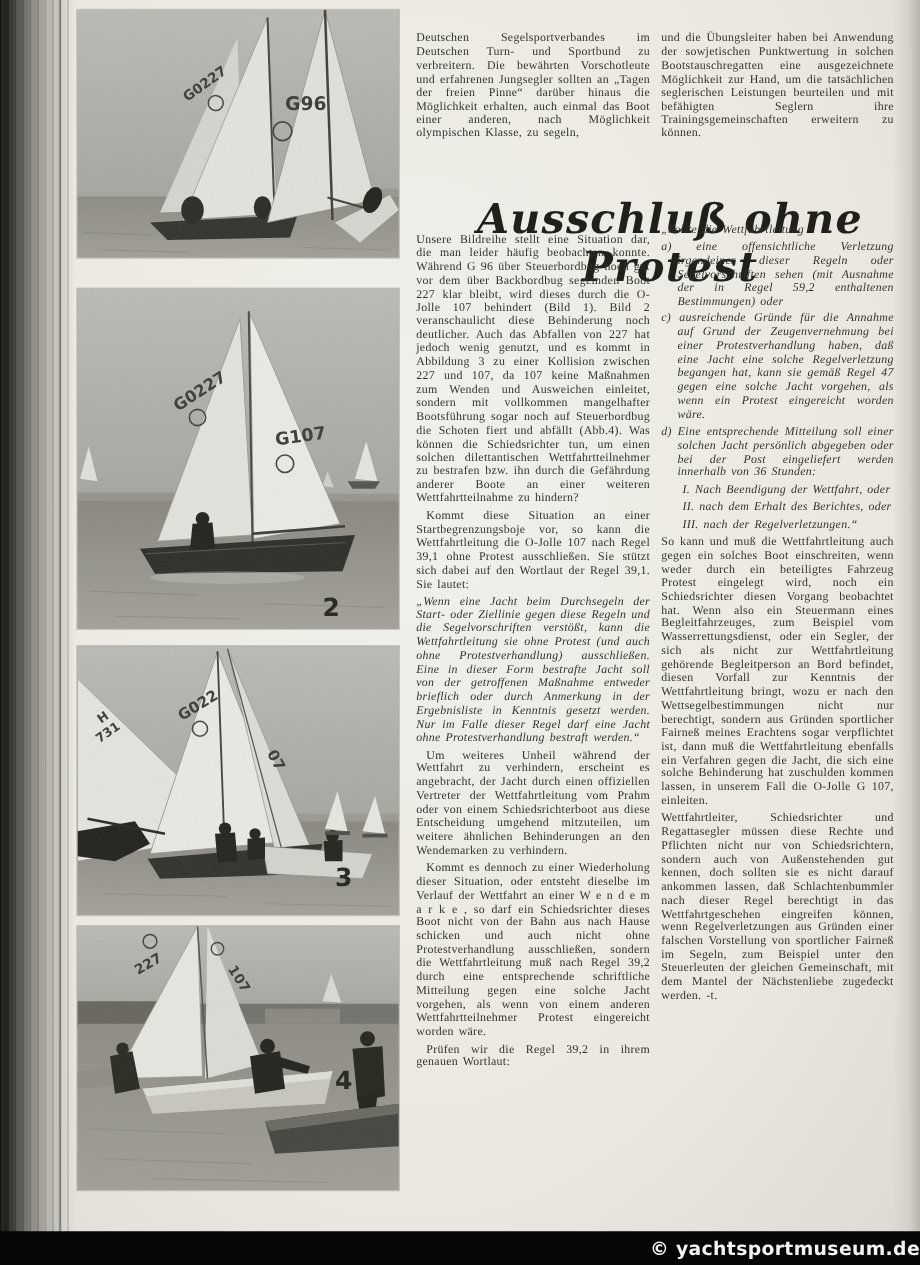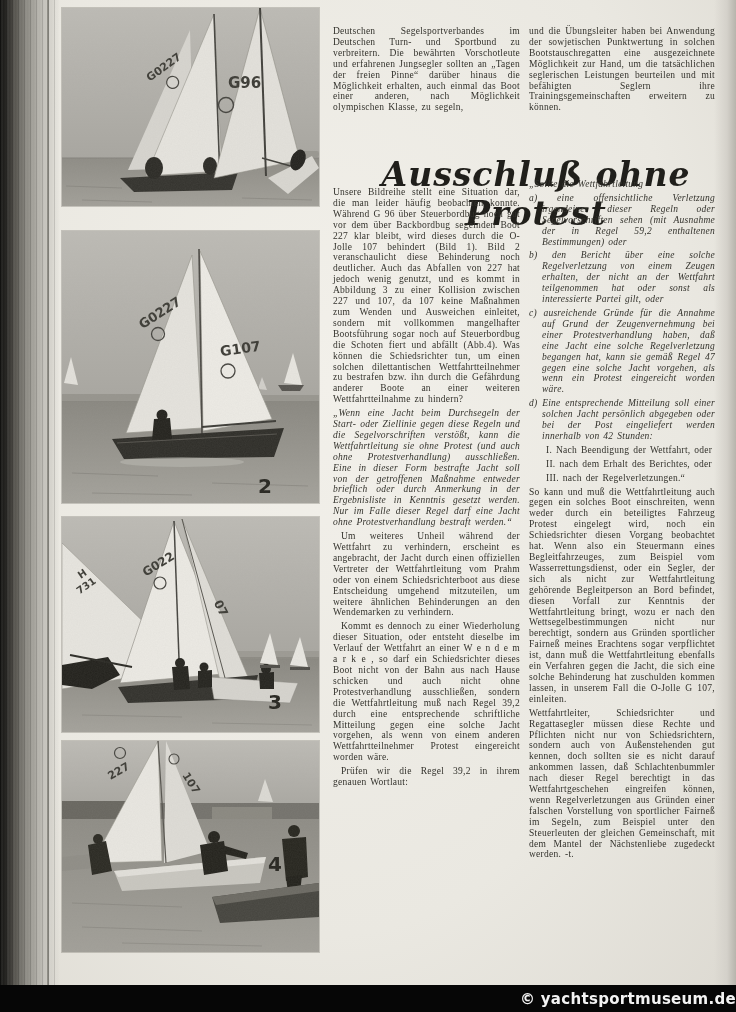--- a/index.html
+++ b/index.html
@@ -23,21 +23,21 @@
   .photo svg{display:block;width:100%;height:100%;}
   .snum{font-family:"DejaVu Sans",sans-serif;font-weight:700;fill:#3c3b35;}
   .plabel{font-family:"DejaVu Sans",sans-serif;font-weight:700;fill:#26251f;font-size:20px;}
   
   .col{position:absolute;width:187px;font-size:9.5px;line-height:10.9px;
     text-align:justify;letter-spacing:.25px;word-spacing:1.3px;color:#33322c;}
   .col p{margin:0 0 3px 0;}
   .col p.ind{text-indent:8px;}
   .quote{font-style:italic;}
   .item{font-style:italic;padding-left:13px;text-indent:-13px;}
-  .sub{padding-left:32px;text-indent:-15px;margin-bottom:1px;}
+  .sub{font-style:italic;padding-left:32px;text-indent:-15px;margin-bottom:1px;}
   .intro-left{left:333px;top:26px;}
   .intro-right{left:529px;top:26px;width:186px;}
   .headline{position:absolute;left:333px;top:143px;width:382px;margin:12px;text-align:center;
     font-family:"DejaVu Serif",serif;font-style:italic;font-weight:700;font-size:33px;
     letter-spacing:1px;color:#201f1b;}
   .mid{left:333px;top:187px;}
   .rightcol{left:529px;top:179px;width:186px;}
   
   .watermark-bar{position:absolute;left:0;bottom:0;width:736px;height:27px;background:#060606;
     display:flex;align-items:center;justify-content:flex-end;box-sizing:border-box;}
@@ -252,32 +252,32 @@
     <p>Deutschen Segelsportverbandes im Deutschen Turn- und Sportbund zu verbreitern. Die bewährten Vorschotleute und erfahrenen Jungsegler sollten an „Tagen der freien Pinne“ darüber hinaus die Möglichkeit erhalten, auch einmal das Boot einer anderen, nach Möglichkeit olympischen Klasse, zu segeln,</p>
   </div>
   <div class="col intro-right">
     <p>und die Übungsleiter haben bei Anwendung der sowjetischen Punktwertung in solchen Bootstauschregatten eine ausgezeichnete Möglichkeit zur Hand, um die tatsächlichen seglerischen Leistungen beurteilen und mit befähigten Seglern ihre Trainingsgemeinschaften erweitern zu können.</p>
   </div>
 
   <h1 class="headline">Ausschluß ohne Protest</h1>
 
   <div class="col mid">
     <p>Unsere Bildreihe stellt eine Situation dar, die man leider häufig beobachten konnte. Während G 96 über Steuerbordbug noch gut vor dem über Backbordbug segelnden Boot 227 klar bleibt, wird dieses durch die O-Jolle 107 behindert (Bild 1). Bild 2 veranschaulicht diese Behinderung noch deutlicher. Auch das Abfallen von 227 hat jedoch wenig genutzt, und es kommt in Abbildung 3 zu einer Kollision zwischen 227 und 107, da 107 keine Maßnahmen zum Wenden und Ausweichen einleitet, sondern mit vollkommen mangelhafter Bootsführung sogar noch auf Steuerbordbug die Schoten fiert und abfällt (Abb.4). Was können die Schiedsrichter tun, um einen solchen dilettantischen Wettfahrtteilnehmer zu bestrafen bzw. ihn durch die Gefährdung anderer Boote an einer weiteren Wettfahrtteilnahme zu hindern?</p>
+    <p class="ind">Kommt diese Situation an einer Startbegrenzungsboje vor, so kann die Wettfahrtleitung die O-Jolle 107 nach Regel 39,1 ohne Protest ausschließen. Sie stützt sich dabei auf den Wortlaut der Regel 39,1. Sie lautet:</p>
     <p class="quote">„Wenn eine Jacht beim Durchsegeln der Start- oder Ziellinie gegen diese Regeln und die Segelvorschriften verstößt, kann die Wettfahrtleitung sie ohne Protest (und auch ohne Protestverhandlung) ausschließen. Eine in dieser Form bestrafte Jacht soll von der getroffenen Maßnahme entweder brieflich oder durch Anmerkung in der Ergebnisliste in Kenntnis gesetzt werden. Nur im Falle dieser Regel darf eine Jacht ohne Protestverhandlung bestraft werden.“</p>
     <p class="ind">Um weiteres Unheil während der Wettfahrt zu verhindern, erscheint es angebracht, der Jacht durch einen offiziellen Vertreter der Wettfahrtleitung vom Prahm oder von einem Schiedsrichterboot aus diese Entscheidung umgehend mitzuteilen, um weitere ähnlichen Behinderungen an den Wendemarken zu verhindern.</p>
     <p class="ind">Kommt es dennoch zu einer Wiederholung dieser Situation, oder entsteht dieselbe im Verlauf der Wettfahrt an einer W e n d e m a r k e , so darf ein Schiedsrichter dieses Boot nicht von der Bahn aus nach Hause schicken und auch nicht ohne Protestverhandlung ausschließen, sondern die Wettfahrtleitung muß nach Regel 39,2 durch eine entsprechende schriftliche Mitteilung gegen eine solche Jacht vorgehen, als wenn von einem anderen Wettfahrtteilnehmer Protest eingereicht worden wäre.</p>
     <p class="ind">Prüfen wir die Regel 39,2 in ihrem genauen Wortlaut:</p>
   </div>
 
   <div class="col rightcol">
     <p class="quote">„Sollte die Wettfahrtleitung</p>
     <p class="item">a) eine offensichtliche Verletzung irgendeiner dieser Regeln oder Segelvorschriften sehen (mit Ausnahme der in Regel 59,2 enthaltenen Bestimmungen) oder</p>
-    <p class="item">b) den Bericht über eine solche Regelverletzung von einem Zeugen erhalten, der nicht an der Wettfahrt teilgenommen hat oder sonst als interessierte Partei gilt, oder</p>
     <p class="item">c) ausreichende Gründe für die Annahme auf Grund der Zeugenvernehmung bei einer Protestverhandlung haben, daß eine Jacht eine solche Regelverletzung begangen hat, kann sie gemäß Regel 47 gegen eine solche Jacht vorgehen, als wenn ein Protest eingereicht worden wäre.</p>
-    <p class="item">d) Eine entsprechende Mitteilung soll einer solchen Jacht persönlich abgegeben oder bei der Post eingeliefert werden innerhalb von 42 Stunden:</p>
+    <p class="item">d) Eine entsprechende Mitteilung soll einer solchen Jacht persönlich abgegeben oder bei der Post eingeliefert werden innerhalb von 36 Stunden:</p>
     <p class="sub">I. Nach Beendigung der Wettfahrt, oder</p>
     <p class="sub">II. nach dem Erhalt des Berichtes, oder</p>
     <p class="sub">III. nach der Regelverletzungen.“</p>
     <p>So kann und muß die Wettfahrtleitung auch gegen ein solches Boot einschreiten, wenn weder durch ein beteiligtes Fahrzeug Protest eingelegt wird, noch ein Schiedsrichter diesen Vorgang beobachtet hat. Wenn also ein Steuermann eines Begleitfahrzeuges, zum Beispiel vom Wasserrettungsdienst, oder ein Segler, der sich als nicht zur Wettfahrtleitung gehörende Begleitperson an Bord befindet, diesen Vorfall zur Kenntnis der Wettfahrtleitung bringt, wozu er nach den Wettsegelbestimmungen nicht nur berechtigt, sondern aus Gründen sportlicher Fairneß meines Erachtens sogar verpflichtet ist, dann muß die Wettfahrtleitung ebenfalls ein Verfahren gegen die Jacht, die sich eine solche Behinderung hat zuschulden kommen lassen, in unserem Fall die O-Jolle G 107, einleiten.</p>
     <p>Wettfahrtleiter, Schiedsrichter und Regattasegler müssen diese Rechte und Pflichten nicht nur von Schiedsrichtern, sondern auch von Außenstehenden gut kennen, doch sollten sie es nicht darauf ankommen lassen, daß Schlachtenbummler nach dieser Regel berechtigt in das Wettfahrtgeschehen eingreifen können, wenn Regelverletzungen aus Gründen einer falschen Vorstellung von sportlicher Fairneß im Segeln, zum Beispiel unter den Steuerleuten der gleichen Gemeinschaft, mit dem Mantel der Nächstenliebe zugedeckt werden. -t.</p>
   </div>
 
   <div class="watermark-bar">
     <span>© yachtsportmuseum.de</span>
   </div>

